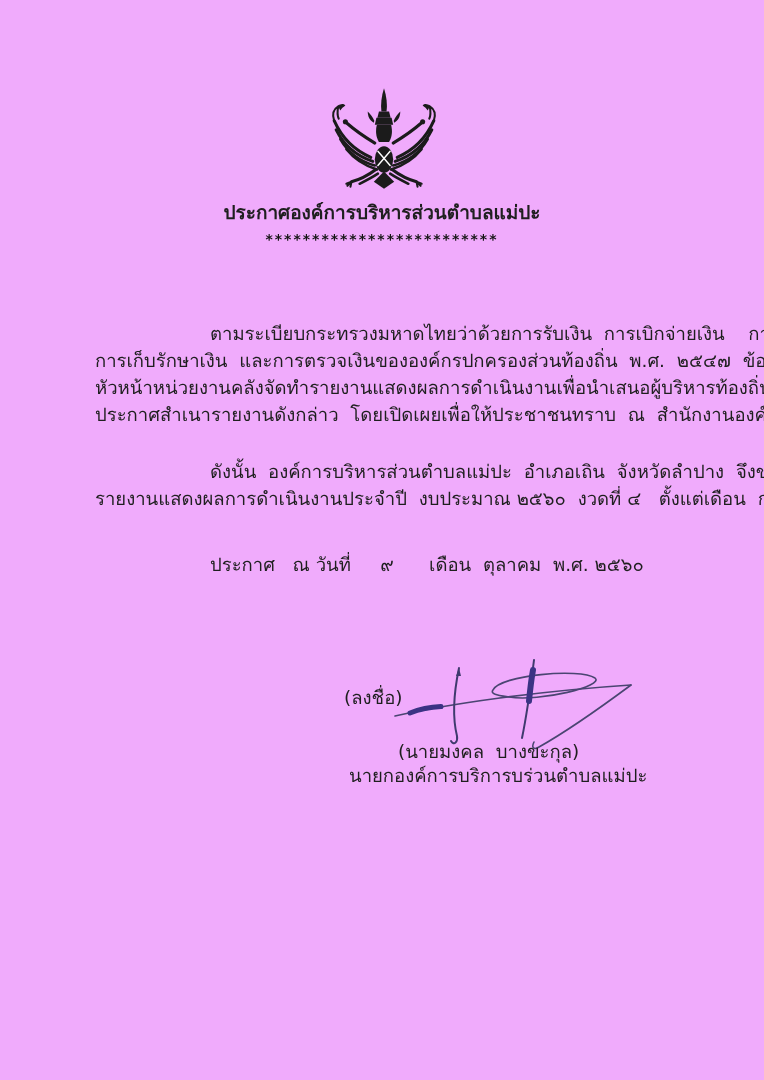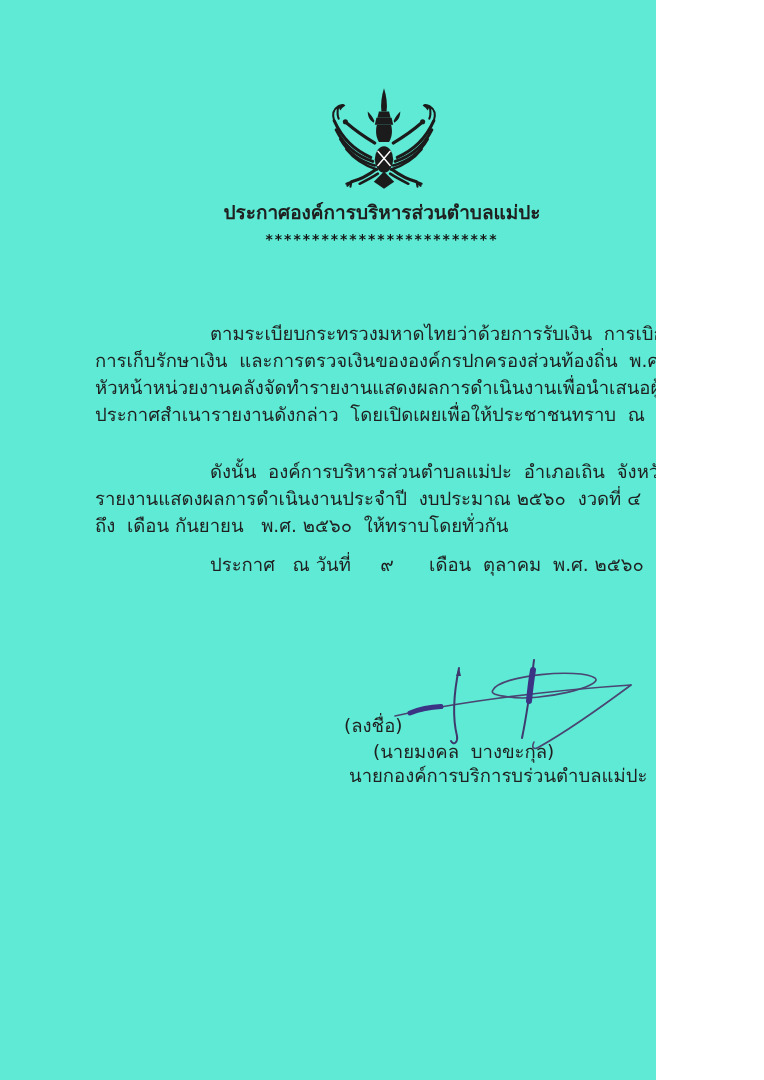--- a/index.html
+++ b/index.html
@@ -2,23 +2,23 @@
 <html><head>
 <meta charset="utf-8">
 <style>
   html, body {
     margin: 0;
     padding: 0;
     background: #ffffff;
   }
   .page {
     position: relative;
-    width: 656px;
+    width: 764px;
     height: 1080px;
-    background: #5eead4;
+    background: #f0abfc;
     overflow: hidden;
     font-family: "DejaVu Sans", "Liberation Sans", sans-serif;
     color: #1f1f1f;
   }
   .emblem {
     position: absolute;
     left: 324px;
     top: 84px;
     width: 120px;
     height: 108px;
@@ -64,22 +64,22 @@
     top: 656px;
     width: 252px;
     height: 100px;
   }
   .sig-label {
     position: absolute;
     font-size: 18.5px;
     line-height: 24px;
     white-space: pre;
   }
-  #sign-word   { left: 344px; top: 714px; text-align: right; }
-  #signer-name { left: 373px; top: 740px; }
+  #sign-word   { left: 344px; top: 686px; text-align: right; }
+  #signer-name { left: 398px; top: 740px; }
   #signer-title{ left: 349px; top: 764px; }
 </style>
 </head>
 <body>
 
 <div class="page">
 
   <div class="emblem">
     <svg viewBox="0 0 118 106" width="120" height="108" fill="none" stroke="#1b1b1b" stroke-linecap="round">
 
@@ -133,21 +133,20 @@
   <div class="para" id="para1">
     <div class="line indent">ตามระเบียบกระทรวงมหาดไทยว่าด้วยการรับเงิน  การเบิกจ่ายเงิน    การฝากเงิน</div>
     <div class="line">การเก็บรักษาเงิน  และการตรวจเงินขององค์กรปกครองส่วนท้องถิ่น  พ.ศ.  ๒๕๔๗  ข้อ ๑๐๕  ให้</div>
     <div class="line">หัวหน้าหน่วยงานคลังจัดทำรายงานแสดงผลการดำเนินงานเพื่อนำเสนอผู้บริหารท้องถิ่น          และ</div>
     <div class="line">ประกาศสำเนารายงานดังกล่าว  โดยเปิดเผยเพื่อให้ประชาชนทราบ  ณ  สำนักงานองค์กรปกครอง</div>
   </div>
 
   <div class="para" id="para2">
     <div class="line indent">ดังนั้น  องค์การบริหารส่วนตำบลแม่ปะ  อำเภอเถิน  จังหวัดลำปาง  จึงขอประกาศ</div>
     <div class="line">รายงานแสดงผลการดำเนินงานประจำปี  งบประมาณ ๒๕๖๐  งวดที่ ๔   ตั้งแต่เดือน  กรกฎาคม</div>
-    <div class="line">ถึง  เดือน กันยายน   พ.ศ. ๒๕๖๐  ให้ทราบโดยทั่วกัน</div>
   </div>
 
   <div class="para" id="date-block">
     <div class="line indent">ประกาศ   ณ วันที่     ๙      เดือน  ตุลาคม  พ.ศ. ๒๕๖๐</div>
   </div>
 
   <div class="sig-scribble">
     <svg viewBox="0 0 252 100" width="252" height="100" fill="none" stroke-linecap="round">
 
       <path d="M7 60 C60 48 150 35 243 29" stroke="#4a4572" stroke-width="1.6"></path>

